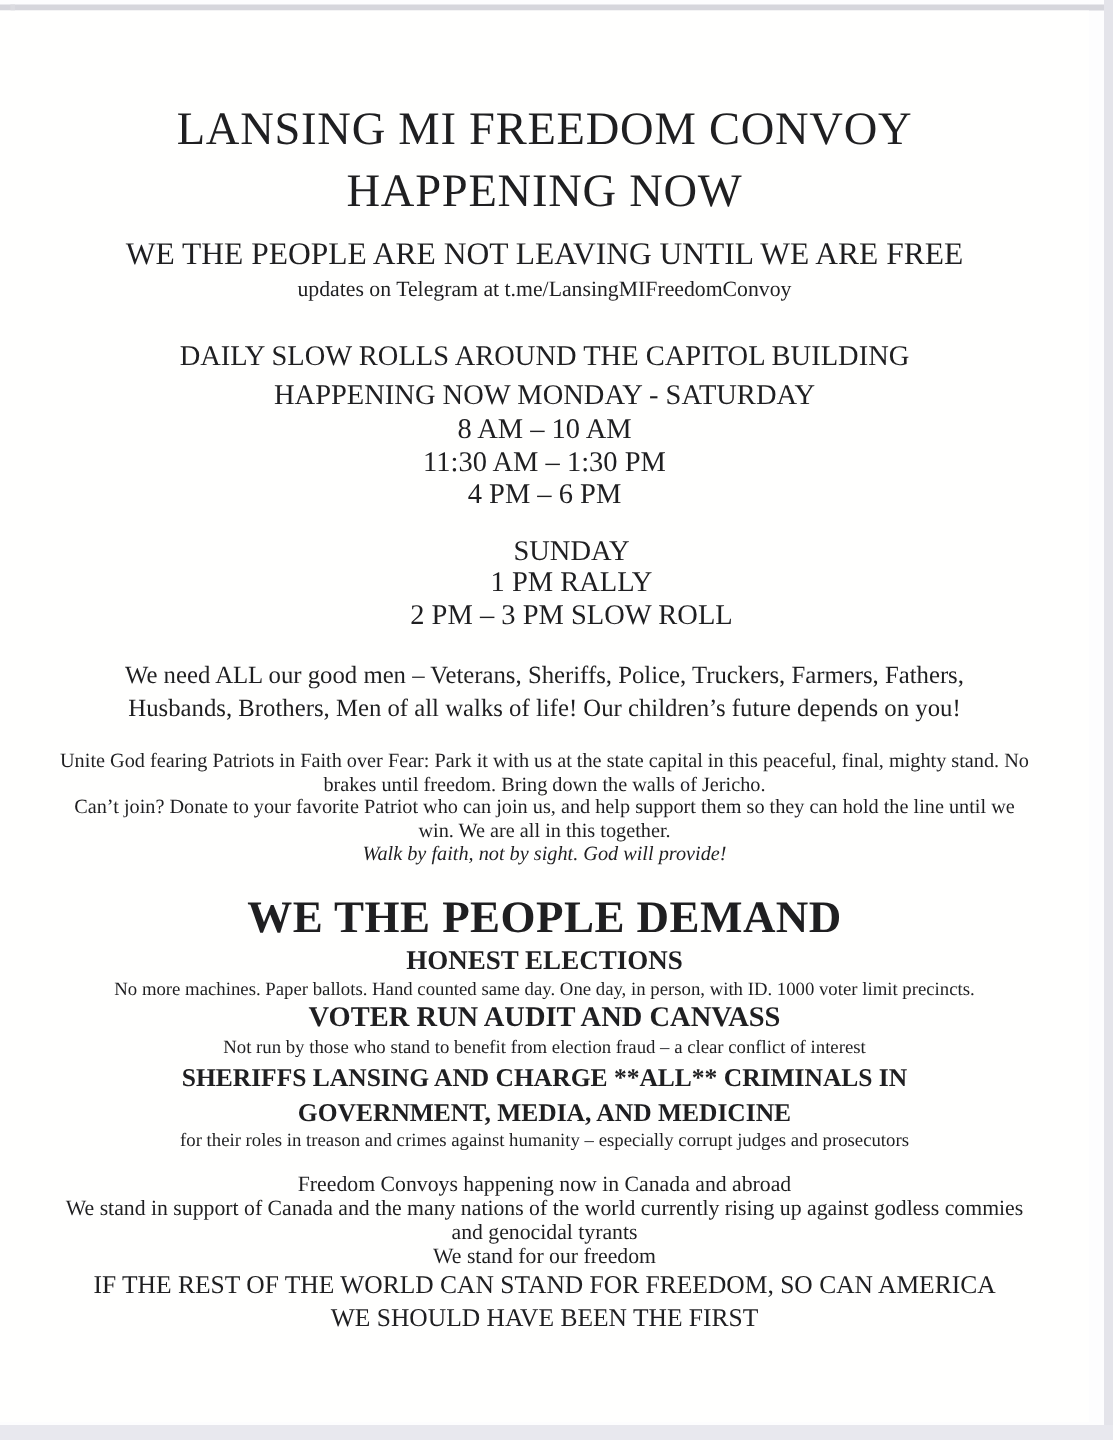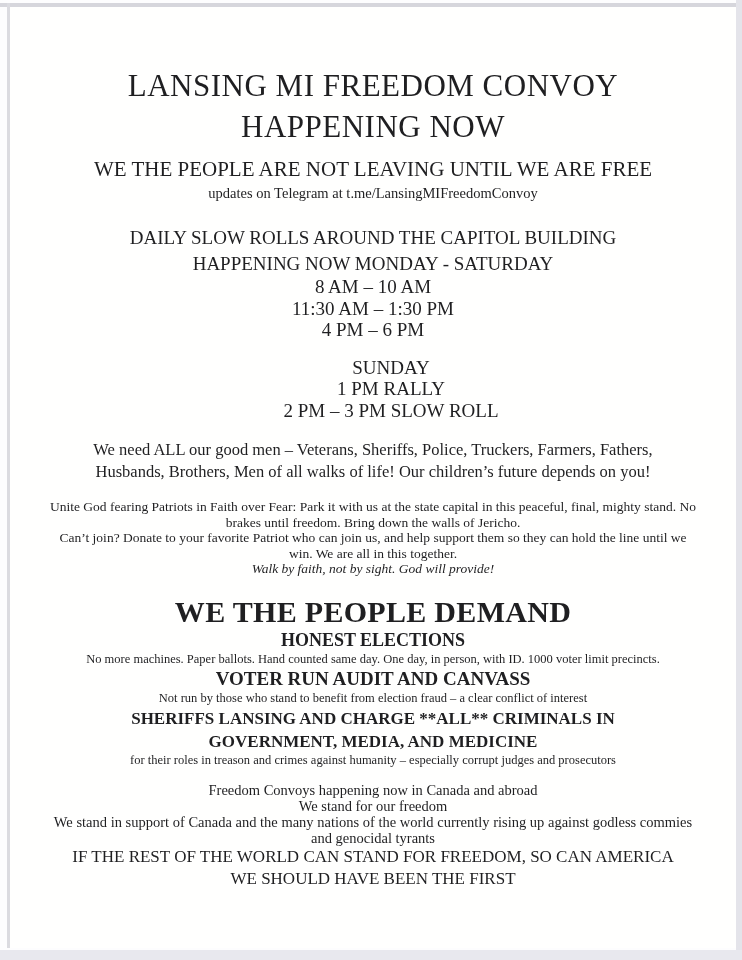--- a/index.html
+++ b/index.html
@@ -10,21 +10,21 @@
   *{margin:0;padding:0;box-sizing:border-box;}
   html,body{width:742px;height:960px;background:#ffffff;overflow:hidden;}
   body{font-family:"Liberation Serif","DejaVu Serif",serif;color:var(--text);}
   .photo{position:relative;width:742px;height:960px;background:#fdfdfe;}
   .edge{position:absolute;background:var(--frame);}
   .edge-top{top:3px;left:0;width:742px;height:4px;background:#d6d6dc;}
   .edge-left{top:3px;left:7px;width:3px;height:945px;background:#dbdbe0;}
   .edge-right{top:0;right:0;width:6px;height:960px;background:#e4e4ea;}
   .edge-bottom{bottom:0;left:0;width:742px;height:10px;background:#e8e8ee;}
   .page{
-    position:absolute;top:7px;left:10px;width:726px;height:941px;
+    position:absolute;top:7px;left:0;width:726px;height:941px;
     background:var(--page-bg);
     padding-top:58px;
     text-align:center;
   }
   .title{font-size:31px;line-height:41px;font-weight:normal;letter-spacing:.5px;}
   .subtitle{font-size:21px;line-height:27px;margin-top:9px;font-weight:normal;}
   .updates{font-size:14.5px;line-height:20px;}
   .sched-head{margin-top:22px;font-size:19px;line-height:25.5px;font-weight:normal;}
   .time-line{font-size:19px;line-height:21.5px;}
   .sunday-block{margin-top:16px;padding-left:36px;}
@@ -85,20 +85,20 @@
     <div class="demand-detail">No more machines. Paper ballots. Hand counted same day. One day, in person, with ID. 1000 voter limit precincts.</div>
 
     <h3 class="demand-title voter">VOTER RUN AUDIT AND CANVASS</h3>
     <div class="demand-detail">Not run by those who stand to benefit from election fraud – a clear conflict of interest</div>
 
     <h3 class="demand-title sheriffs">SHERIFFS LANSING AND CHARGE **ALL** CRIMINALS IN GOVERNMENT, MEDIA, AND MEDICINE</h3>
     <div class="demand-detail">for their roles in treason and crimes against humanity – especially corrupt judges and prosecutors</div>
 
     <div class="footer">
       <div class="footer-small">Freedom Convoys happening now in Canada and abroad</div>
+      <div class="footer-small">We stand in support of Canada and the many nations of the world currently rising up against godless commies and genocidal tyrants</div>
       <div class="footer-small">We stand for our freedom</div>
-      <div class="footer-small">We stand in support of Canada and the many nations of the world currently rising up against godless commies and genocidal tyrants</div>
       <div class="footer-big">IF THE REST OF THE WORLD CAN STAND FOR FREEDOM, SO CAN AMERICA</div>
       <div class="footer-big">WE SHOULD HAVE BEEN THE FIRST</div>
     </div>
 
   </div>
 </div>
 
 </body></html>

